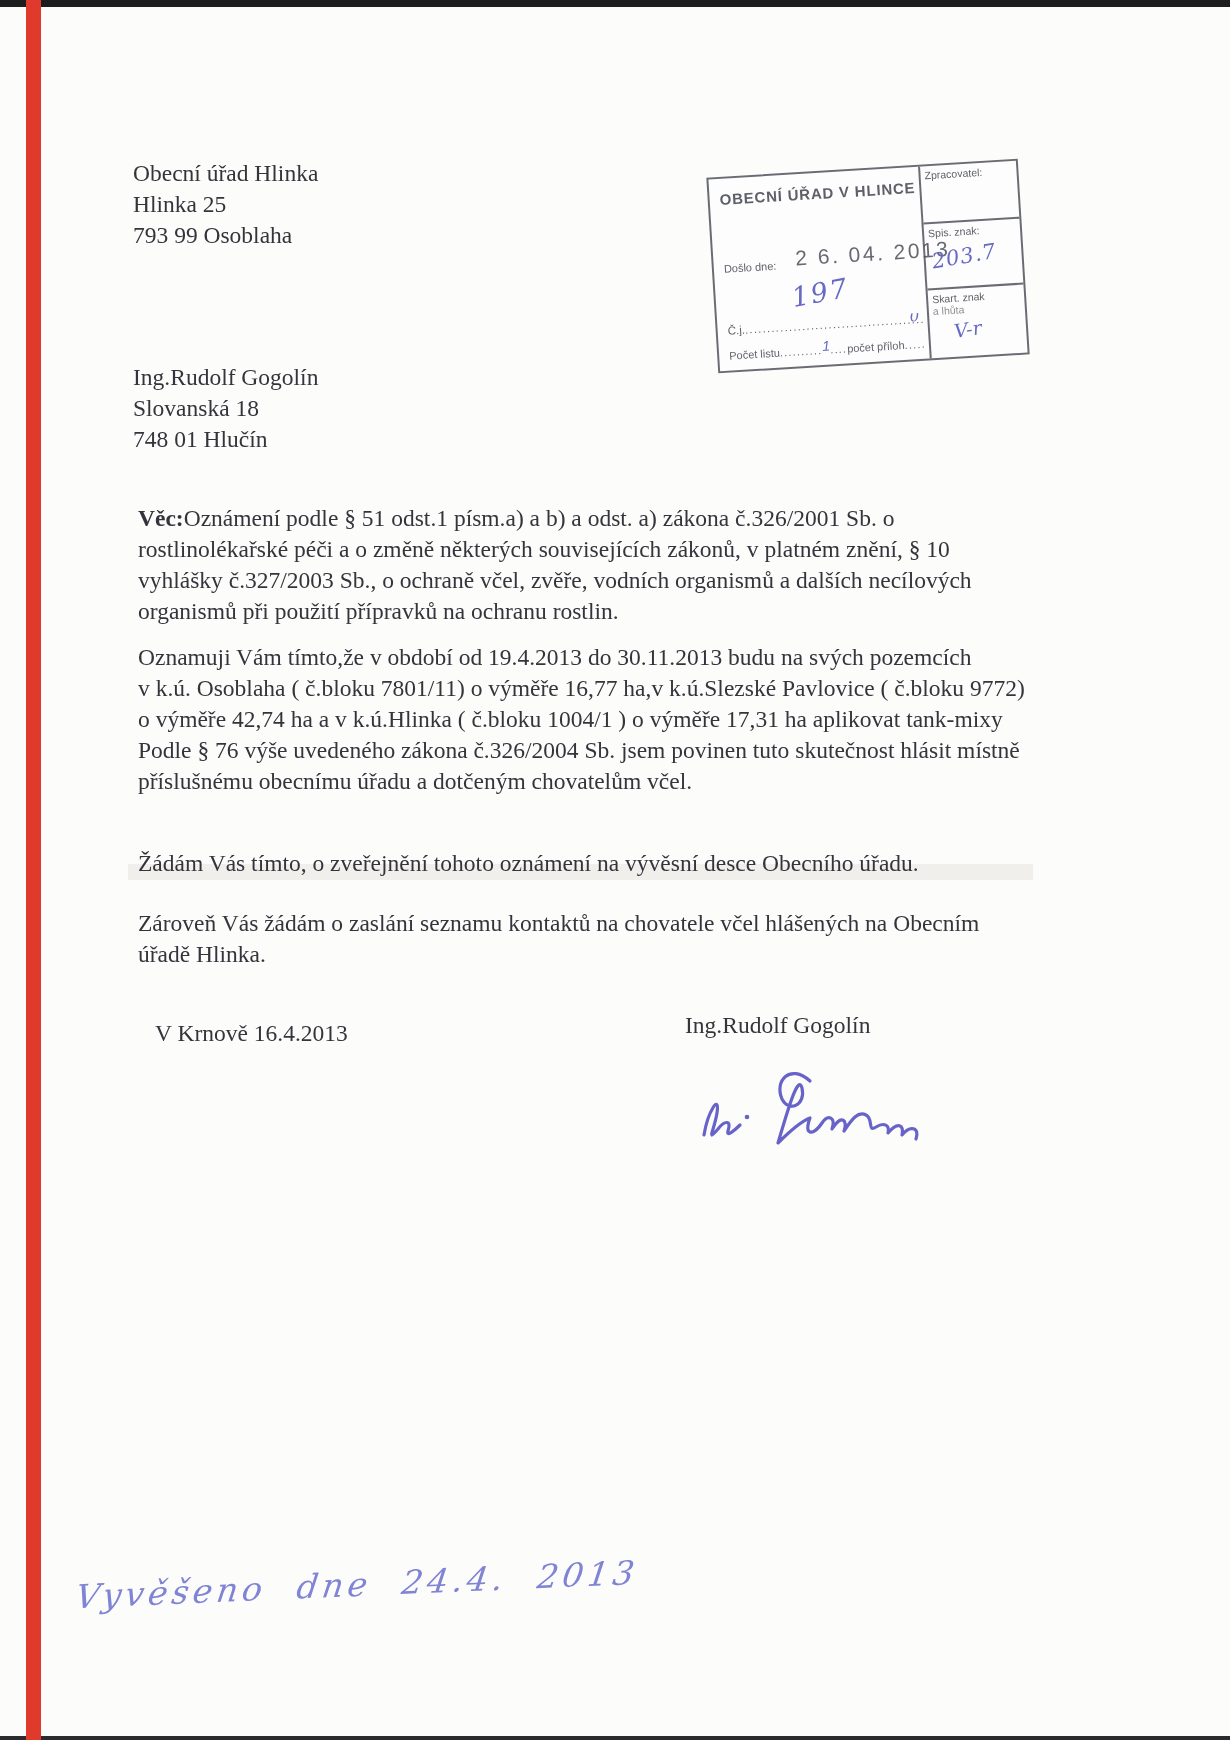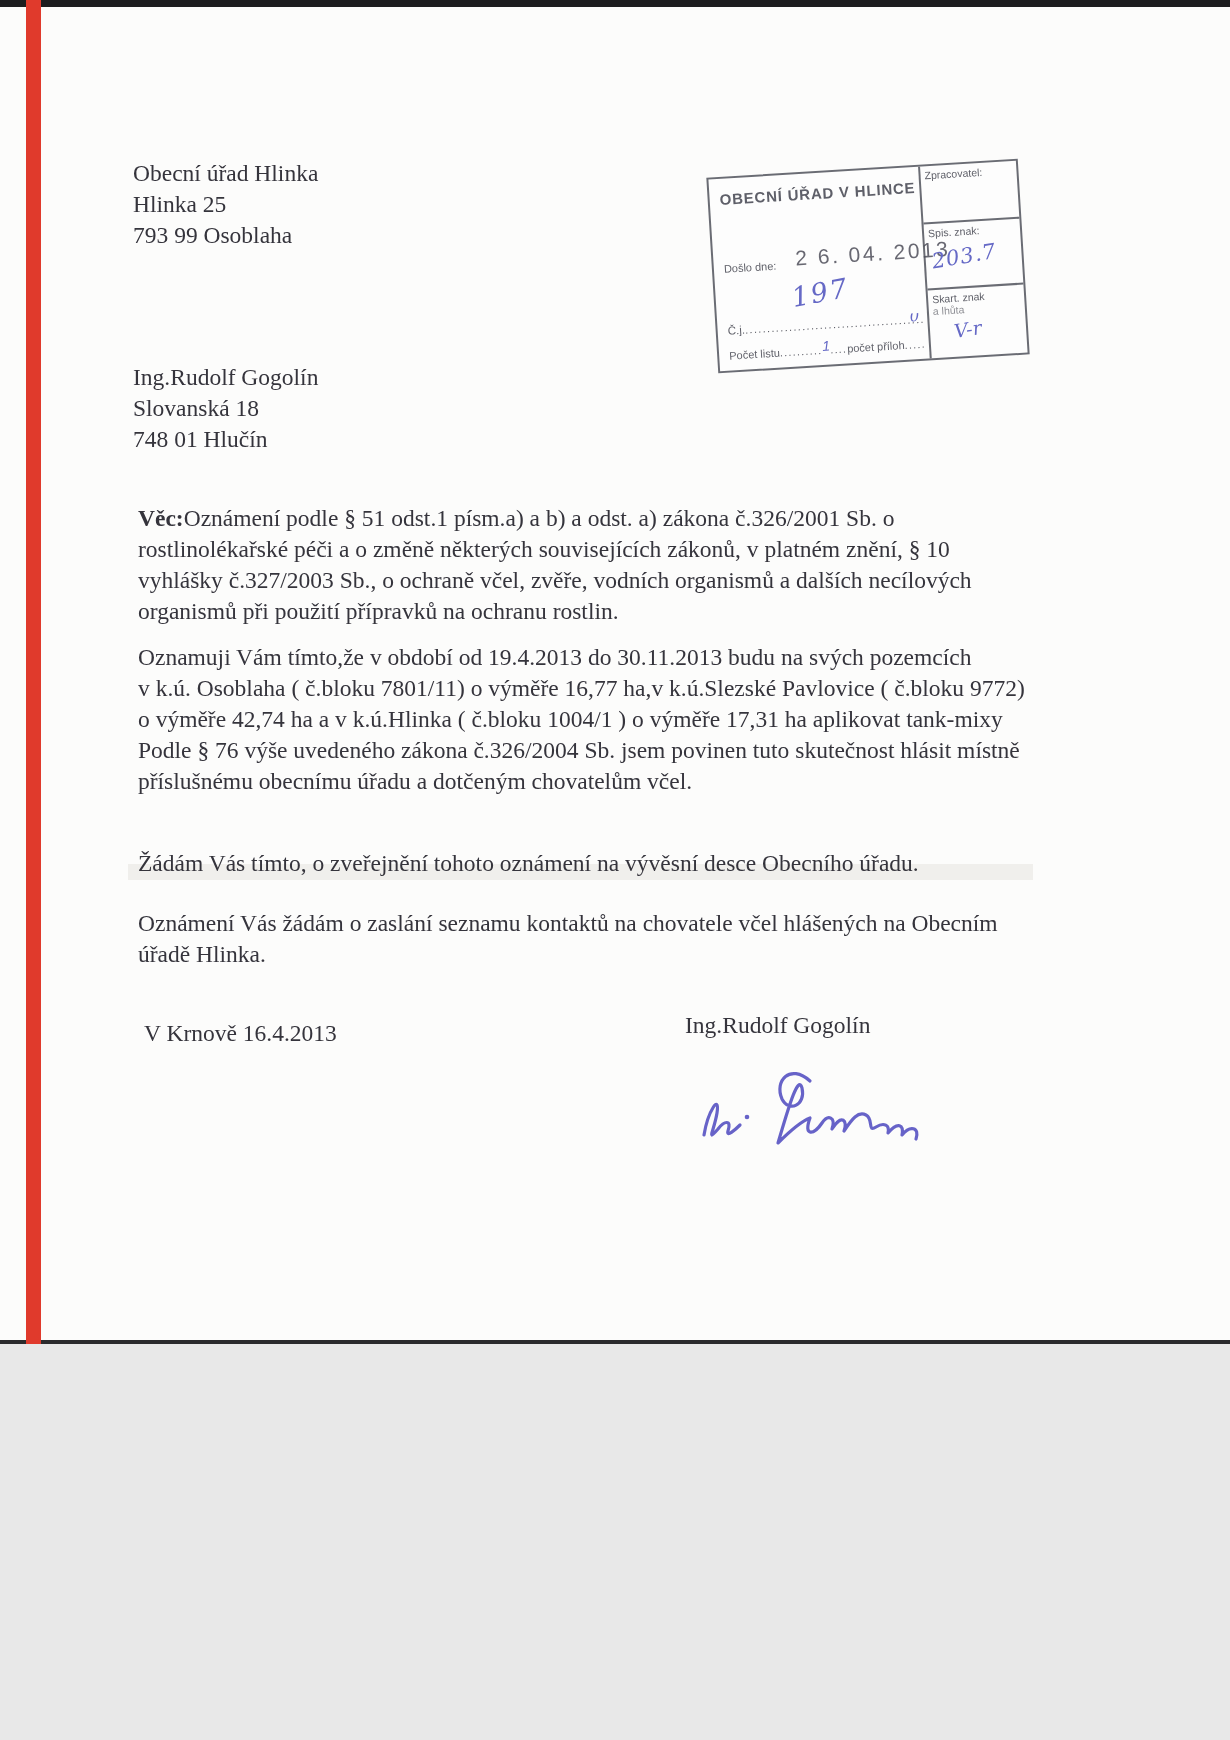--- a/index.html
+++ b/index.html
@@ -1,37 +1,37 @@
 <!DOCTYPE html>
 <html><head>
 <meta charset="utf-8">
 <style>
   html,body{margin:0;padding:0;background:#e8e8e8;}
-  .page{position:relative;width:1230px;height:1344px;background:#fcfcfb;overflow:hidden;
+  .page{position:relative;width:1230px;height:1740px;background:#fcfcfb;overflow:hidden;
         font-family:"Liberation Serif", serif;color:#35343c;}
   
   .edge-top{position:absolute;left:0;top:0;width:100%;height:7px;background:#1d1d1f;}
   .edge-bottom{position:absolute;left:0;bottom:0;width:100%;height:4px;background:#2b2b2d;}
   .red-strip{position:absolute;left:26px;top:0;width:15px;height:100%;background:#e03a2c;}
   .scan-smudge{position:absolute;left:128px;top:864px;width:905px;height:16px;background:#f0efec;}
 
   .typed{font-size:23.5px;line-height:31px;white-space:nowrap;}
   .addr{position:absolute;}
   .sender{left:133px;top:158px;}
   .recipient{left:133px;top:362px;}
 
   .subject{position:absolute;left:138px;top:503px;}
   .bold{font-weight:bold;margin-right:0;}
 
   .para{position:absolute;left:138px;}
   .p1{top:642px;}
   .p2{top:848px;}
   .p3{top:908px;}
 
-  .place-date{position:absolute;left:144px;top:1018px;text-align:right;}
+  .place-date{position:absolute;left:155px;top:1018px;text-align:right;}
   .signer-name{position:absolute;left:685px;top:1010px;}
 
   
   .stamp{position:absolute;left:712px;top:168px;width:308px;height:192px;
          transform:rotate(-3.5deg);transform-origin:center center;
          border:2px solid rgba(72,74,84,.85);background:rgba(255,255,255,.35);
          font-family:"Liberation Sans", sans-serif;color:rgba(77,78,88,.95);opacity:.95;}
   .stamp-title{position:absolute;left:10px;top:12px;width:196px;font-size:15px;font-weight:bold;
                letter-spacing:.8px;white-space:nowrap;}
   .doslo-label{position:absolute;left:10px;top:84px;font-size:11px;}
@@ -125,21 +125,21 @@
     <div>o výměře 42,74 ha a v k.ú.Hlinka ( č.bloku 1004/1 ) o výměře 17,31 ha aplikovat tank-mixy</div>
     <div>Podle § 76 výše uvedeného zákona č.326/2004 Sb. jsem povinen tuto skutečnost hlásit místně</div>
     <div>příslušnému obecnímu úřadu a dotčeným chovatelům včel.</div>
   </div>
 
   <div class="para p2 typed">
     <div>Žádám Vás tímto, o zveřejnění tohoto oznámení na vývěsní desce Obecního úřadu.</div>
   </div>
 
   <div class="para p3 typed">
-    <div>Oznámení Vás žádám o zaslání seznamu kontaktů na chovatele včel hlášených na Obecním</div>
+    <div>Zároveň Vás žádám o zaslání seznamu kontaktů na chovatele včel hlášených na Obecním</div>
     <div>úřadě Hlinka.</div>
   </div>
 
   <div class="place-date typed">V Krnově 16.4.2013</div>
   <div class="signer-name typed">Ing.Rudolf Gogolín</div>
 
   <svg class="signature-svg" width="250" height="100" viewBox="0 0 250 100">
     <g fill="none" stroke="#6763c8" stroke-width="3.2" stroke-linecap="round" stroke-linejoin="round">
       <path d="M14,80 C18,56 30,38 27,58 C24,76 16,88 28,74 C34,66 42,64 38,76 C36,83 46,74 50,70"></path>
       <circle cx="57" cy="62" r="2.3" fill="#6763c8" stroke="none"></circle>

